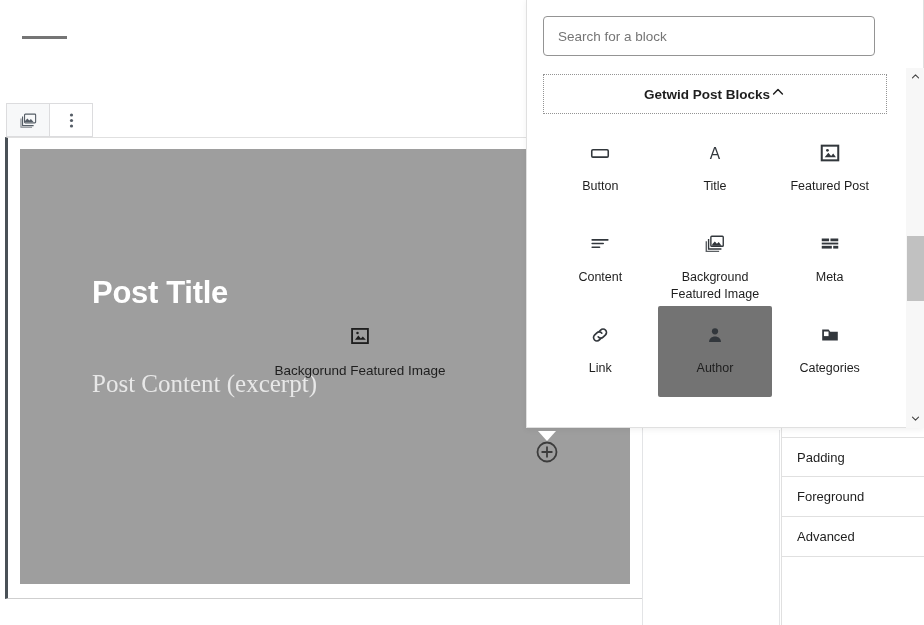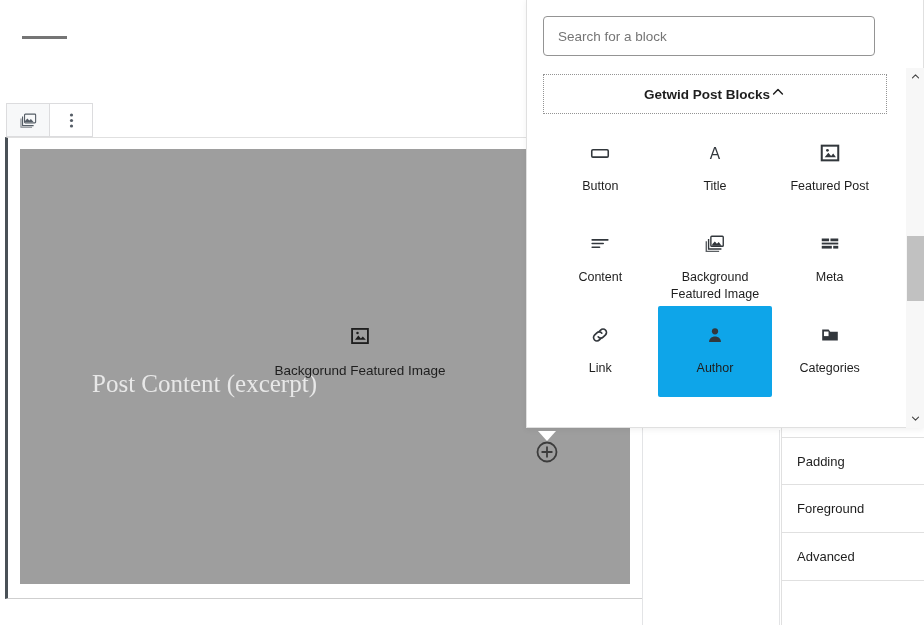--- a/index.html
+++ b/index.html
@@ -97,21 +97,21 @@
   }
 
   
   .sidebar {
     position: absolute; left: 781px; top: 0; width: 143px; height: 625px;
     background: #ffffff;
     border-left: 1px solid #e0e0e0;
   }
   .sidebar-rows { position: absolute; left: 0; top: 437px; width: 143px; }
   .sidebar-row {
-    height: 48px; display: flex; align-items: center;
+    height: 40px; display: flex; align-items: center;
     padding-left: 15px;
     border-bottom: 1px solid #e0e0e0;
     font-size: 13px; color: #1e1e1e; cursor: pointer;
   }
   .sidebar-row:first-child { border-top: 1px solid #e0e0e0; }
 
   
   .inserter {
     position: absolute; left: 526px; top: -1px;
     width: 398px; height: 429px;
@@ -145,21 +145,21 @@
     display: grid; grid-template-columns: repeat(3, 1fr);
     row-gap: 0;
   }
   .block-item {
     height: 91px;
     display: flex; flex-direction: column; align-items: center;
     padding-top: 16px;
     cursor: pointer; border-radius: 2px;
     background: transparent;
   }
-  .block-item.selected { background: #0ea5e9; }
+  .block-item.selected { background: #737373; }
   .block-item .bi-icon { height: 26px; display: flex; align-items: center; justify-content: center; color: #32373c; }
   .block-item .bi-label {
     margin-top: 12px; font-size: 12.5px; color: #1e1e1e;
     text-align: center; line-height: 17px; max-width: 105px;
   }
 
   
   .popover-arrow {
     position: absolute; left: 538px; top: 427px; z-index: 21;
     width: 18px; height: 10px;
@@ -216,20 +216,21 @@
             <circle cx="2.5" cy="9.5" r="1.6" fill="#555d66"></circle>
             <circle cx="2.5" cy="15" r="1.6" fill="#555d66"></circle>
           </svg>
         </span>
       </div>
     </div>
 
     <div class="selected-block"></div>
 
     <div class="grey-block"></div>
+    <div class="post-title-preview">Post Title</div>
     <div class="post-content-preview">Post Content (excerpt)</div>
 
     <div class="drag-ghost">
       <span class="drag-ghost-icon">
         <svg width="20" height="20" viewBox="0 0 24 24">
           <rect x="2.5" y="3.5" width="19" height="17" fill="none" stroke="#1e1e1e" stroke-width="2.2"></rect>
           <path d="M6 16.5l4-5 3 3.6 2.4-2.6L19 16.5z" fill="#1e1e1e"></path>
           <circle cx="9" cy="8.3" r="1.5" fill="#1e1e1e"></circle>
         </svg>
       </span>

